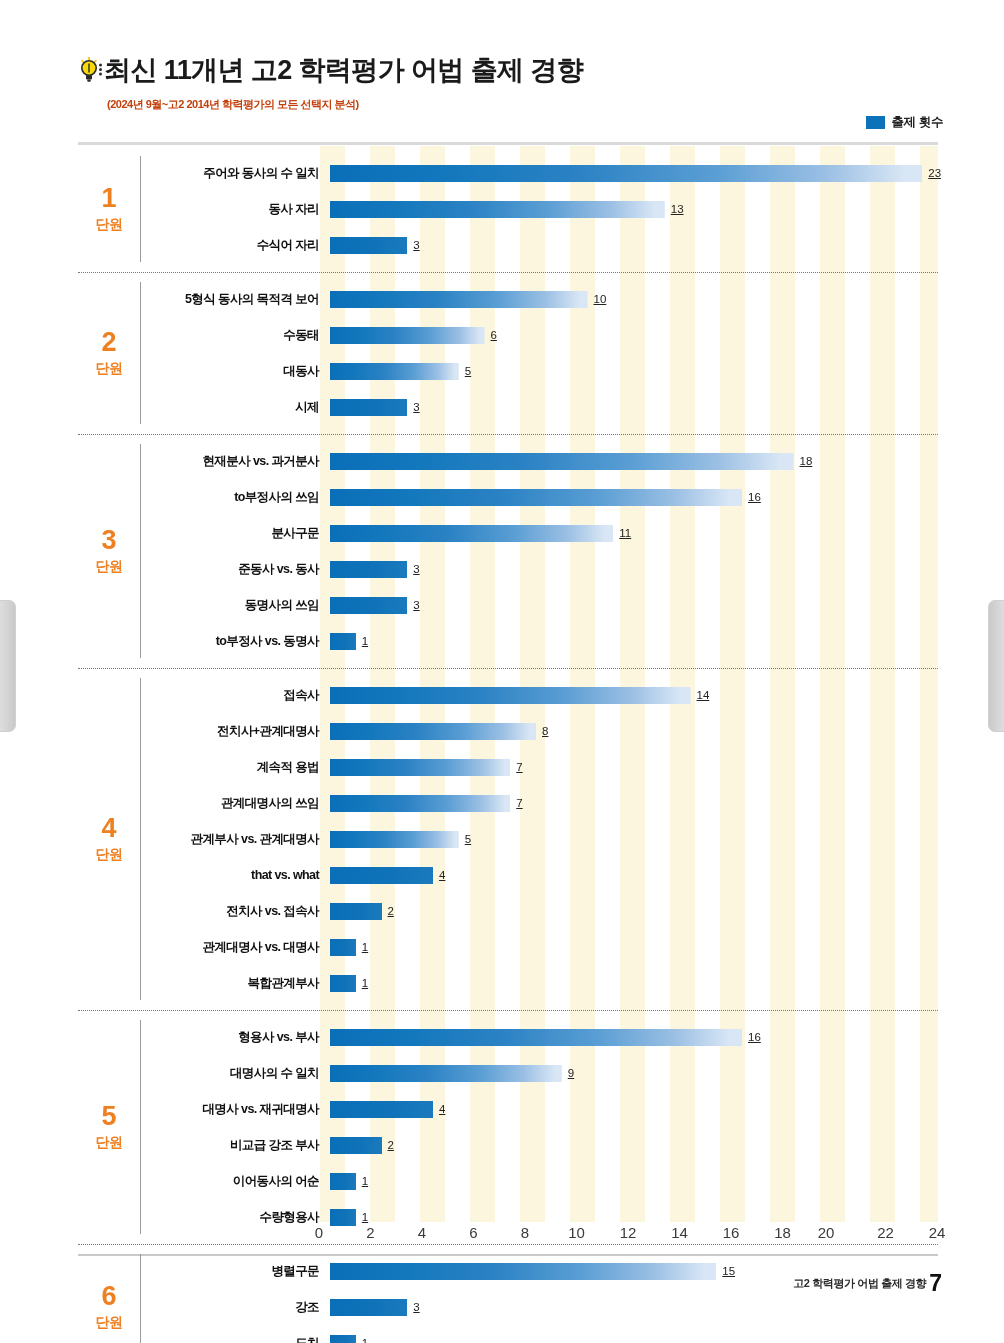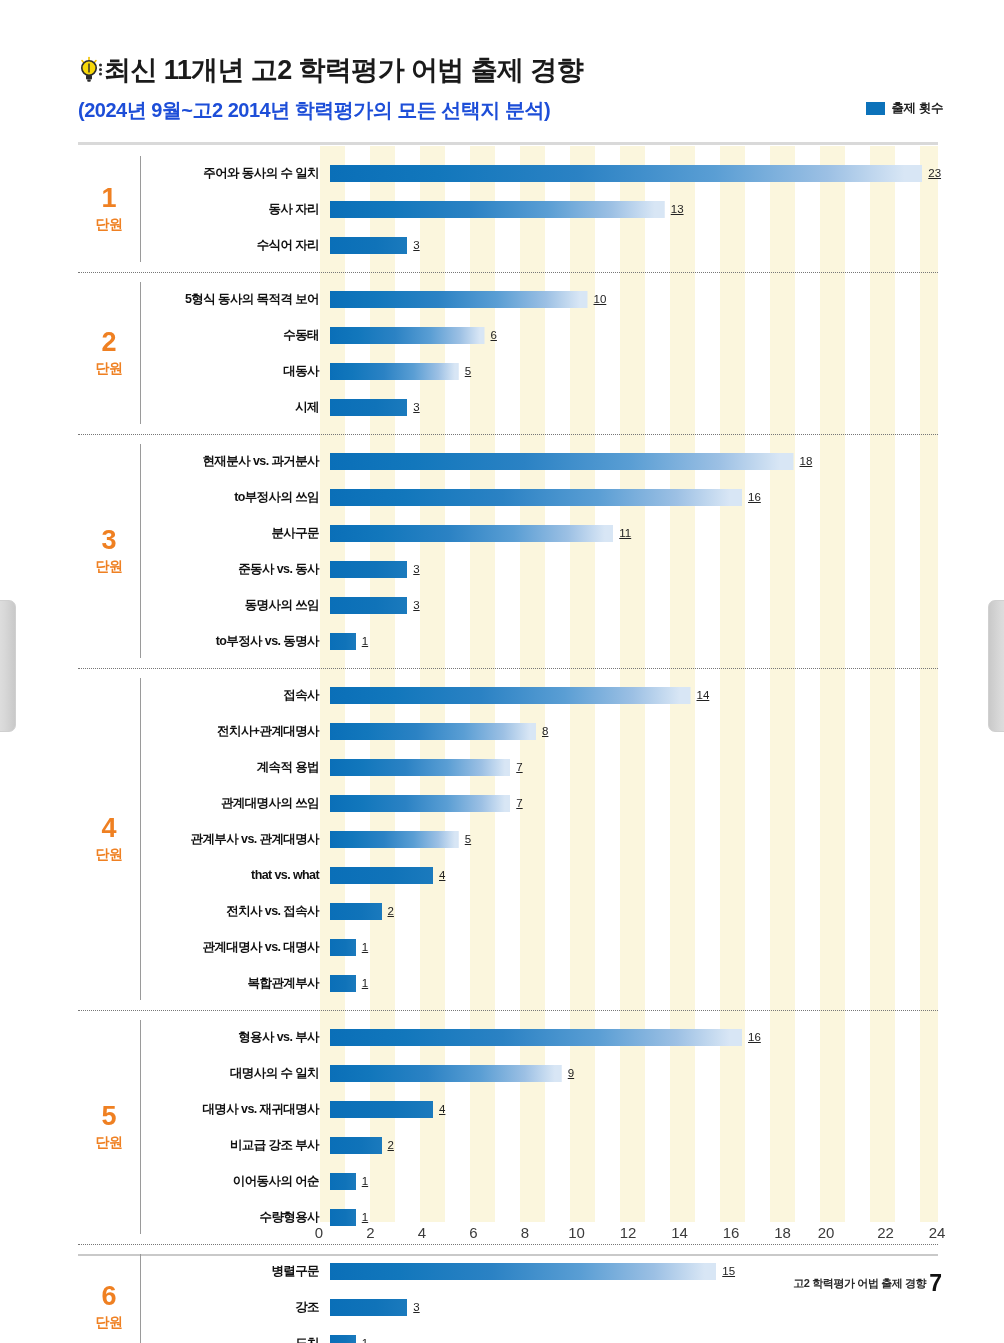--- a/index.html
+++ b/index.html
@@ -23,25 +23,26 @@
 
   
   .header{position:absolute;left:78px;top:52px;width:860px;}
   .title-row{display:flex;align-items:center;}
   .bulb{width:26px;height:28px;flex:0 0 26px;position:relative;}
   .page-title{
     font-size:27px;font-weight:bold;color:#1a1a1a;letter-spacing:-0.6px;
     white-space:nowrap;
   }
   .subtitle{
-    margin-top:9px;font-size:20px;font-weight:bold;color:#1d4ed8;
+    margin-top:9px;font-size:11px;font-weight:bold;color:#c2410c;
     letter-spacing:-0.5px;
+    margin-left:29px;
   }
   .legend{
-    position:absolute;right:-5px;top:48px;display:flex;align-items:center;gap:7px;
+    position:absolute;right:-5px;top:62px;display:flex;align-items:center;gap:7px;
   }
   .legend-swatch{width:19px;height:13px;background:#0c72ba;display:block;}
   .legend-label{font-size:12.5px;font-weight:bold;color:#222;letter-spacing:-0.4px;}
   .rule{
     position:absolute;left:78px;top:142px;width:860px;height:3px;
     background:#d9d9d9;
   }
 
   
   .chart{

